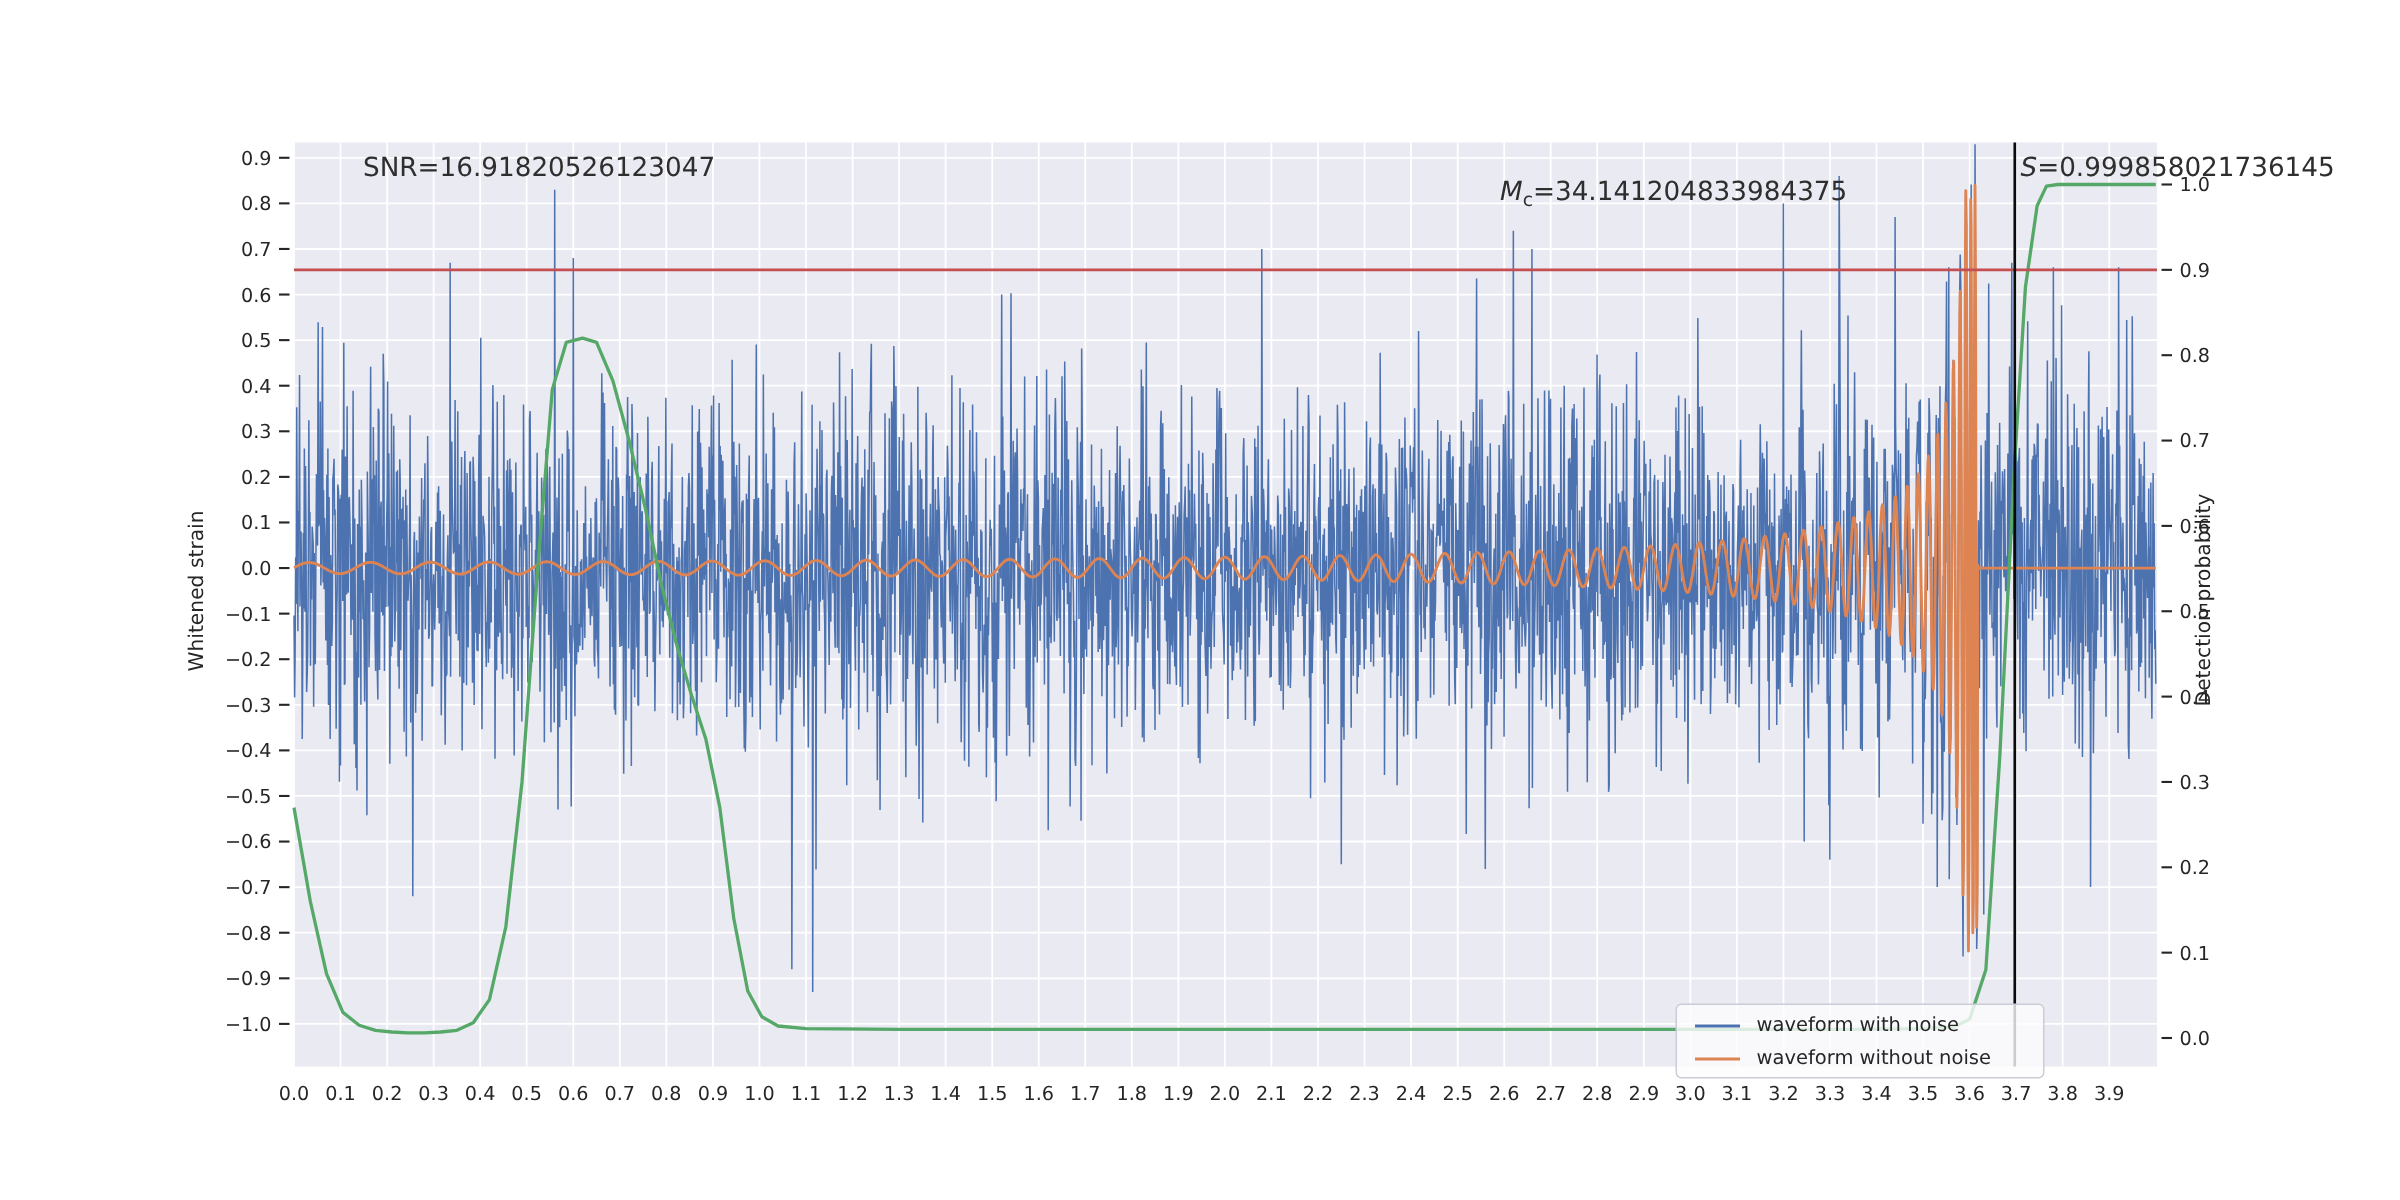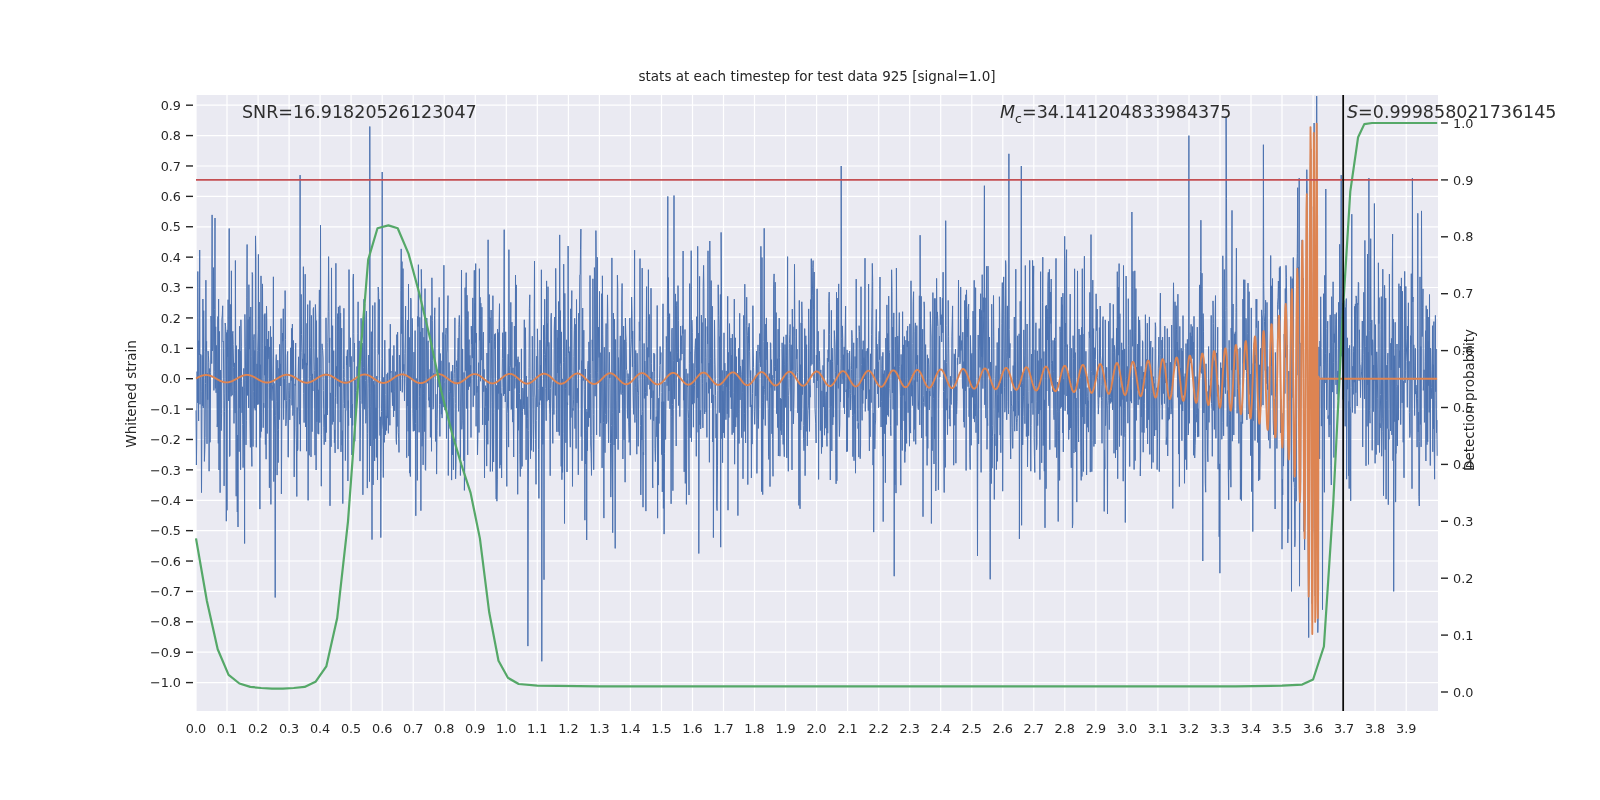--- a/index.html
+++ b/index.html
@@ -3,21 +3,21 @@
 <meta charset="utf-8">
 <style>
   html,body{margin:0;padding:0;background:#ffffff;}
   .fig{position:relative;width:1600px;height:800px;background:#ffffff;
        font-family:"DejaVu Sans","Liberation Sans",sans-serif;color:#262626;overflow:hidden;}
   .fig svg{position:absolute;left:0;top:0;}
   .title{position:absolute;left:196px;top:68px;width:1242px;text-align:center;
          font-size:13.5px;color:#262626;}
   .ann{position:absolute;top:102px;font-size:17.5px;color:#2e2e2e;white-space:nowrap;}
   .ann-snr{left:242px;text-align:center;}
-  .ann-mc{left:1000px;}
+  .ann-mc{left:1000px;margin-top:16px;}
   .ann-s{left:1347px;}
   .ann .it{font-style:italic;}
   .ann sub{font-size:12.5px;}
   .ylab{position:absolute;font-size:13.5px;white-space:nowrap;color:#262626;}
   .ylab-left{left:131px;top:394px;transform:translate(-50%,-50%) rotate(-90deg);}
   .ylab-right{left:1469px;top:400px;transform:translate(-50%,-50%) rotate(-90deg);}
   .xlab{position:absolute;left:196px;top:741px;width:1242px;text-align:center;
         font-size:13.5px;color:#262626;}
   .legend{position:absolute;left:1117px;top:669px;width:246px;height:50px;box-sizing:border-box;
           background:rgba(252,252,254,0.8);border:1px solid #ccccd6;border-radius:4px;
@@ -197,24 +197,33 @@
         <text x="1220.0" y="733" text-anchor="middle">3.3</text>
         <text x="1251.0" y="733" text-anchor="middle">3.4</text>
         <text x="1282.0" y="733" text-anchor="middle">3.5</text>
         <text x="1313.1" y="733" text-anchor="middle">3.6</text>
         <text x="1344.1" y="733" text-anchor="middle">3.7</text>
         <text x="1375.1" y="733" text-anchor="middle">3.8</text>
         <text x="1406.2" y="733" text-anchor="middle">3.9</text>
       </g>
     </svg>
 
-  <div class="title">stats at each timestep for test data 925 [signal=1.0]</div>
 
   <div class="ann ann-snr">SNR=16.91820526123047</div>
 
   <div class="ann ann-mc"><span class="it">M</span><sub>c</sub><span>=34.141204833984375</span></div>
 
   <div class="ann ann-s"><span class="it">S</span><span>=0.999858021736145</span></div>
 
   <div class="ylab ylab-left">Whitened strain</div>
   <div class="ylab ylab-right">Detection probability</div>
 
+  <div class="legend">
+    <div class="lrow">
+      <span class="swatch" style="border-top-color: rgb(76, 114, 176);"></span>
+      <span>waveform with noise</span>
+    </div>
+    <div class="lrow">
+      <span class="swatch" style="border-top-color: rgb(221, 132, 82);"></span>
+      <span>waveform without noise</span>
+    </div>
+  </div>
 </div>
 
 </body></html>

